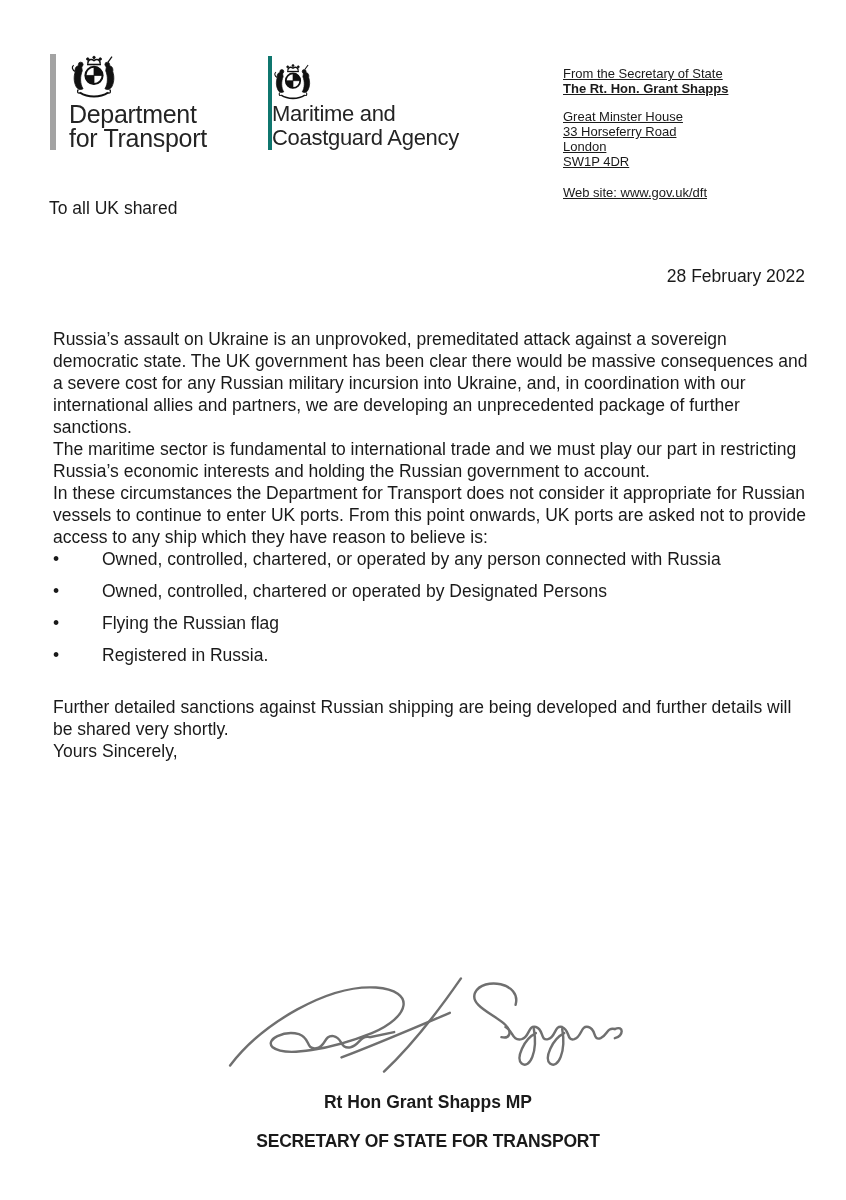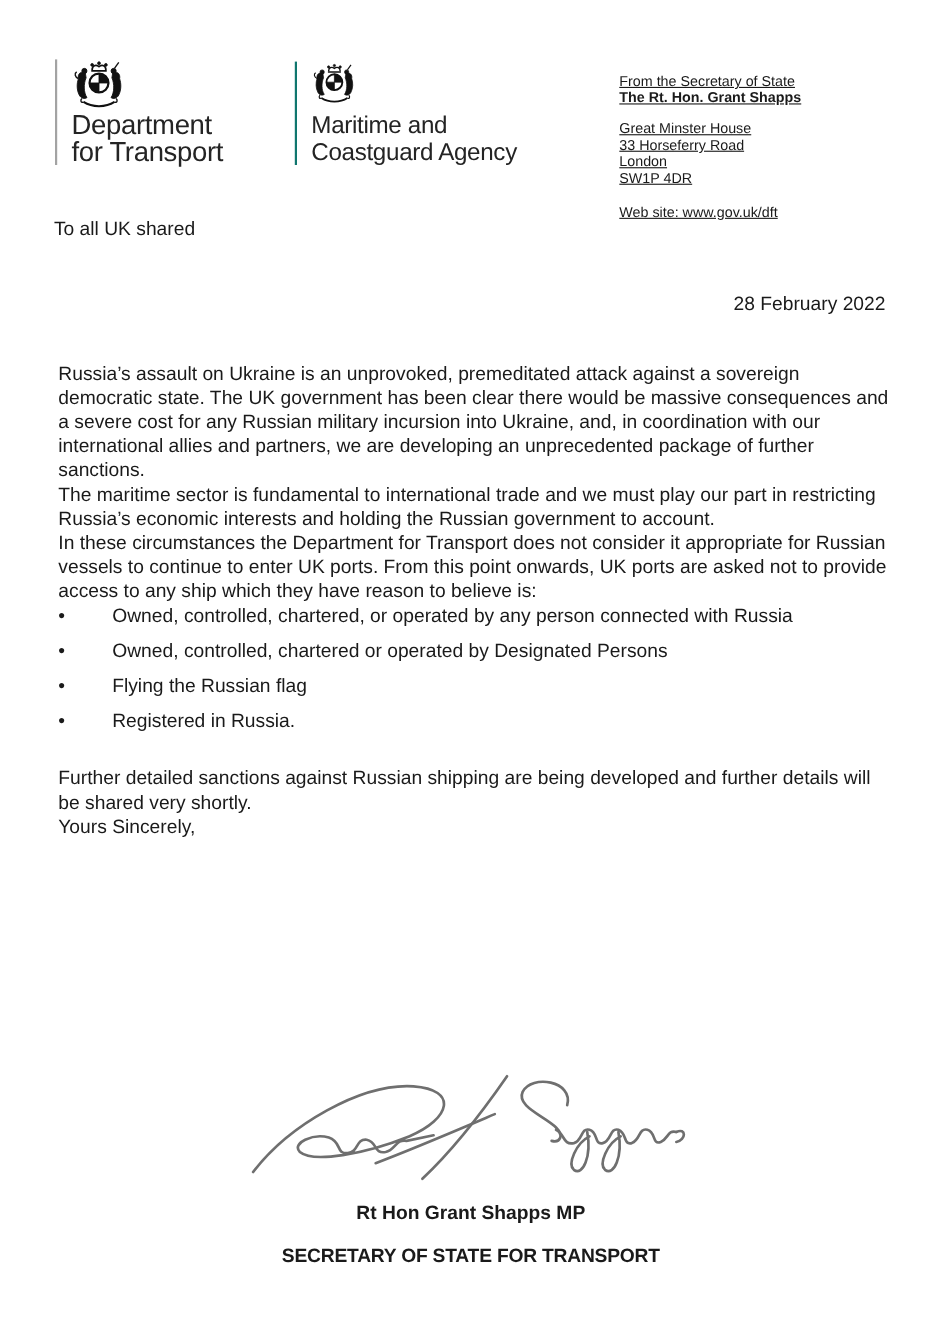--- a/index.html
+++ b/index.html
@@ -2,22 +2,22 @@
 <html><head>
 <meta charset="utf-8">
 <style>
   html,body{margin:0;padding:0;background:#ffffff;}
   .page{
     position:relative;width:846px;height:1200px;background:#ffffff;
     font-family:"Liberation Sans",sans-serif;color:#1a1a1a;overflow:hidden;
   }
   
   .logo-block{position:absolute;display:flex;flex-direction:column;justify-content:space-between;}
-  .logo-dft{left:50px;top:54px;height:96px;border-left:2px solid #a3a3a3;padding-left:13px;}
-  .logo-mca{left:268px;top:56px;height:94px;border-left:2px solid #0f766e;padding-left:13px;}
+  .logo-dft{left:50px;top:54px;height:96px;border-left:6px solid #a3a3a3;padding-left:13px;}
+  .logo-mca{left:268px;top:56px;height:94px;border-left:4px solid #0f766e;justify-content:flex-end;}
   .crest{display:block;}
   .crest-dft{width:50px;height:46px;}
   .crest-mca{width:42px;height:40px;}
   .wordmark{color:#242424;letter-spacing:-0.3px;}
   .wordmark-dft{font-size:25px;line-height:24px;}
   .wordmark-mca{font-size:22px;line-height:24px;}
   .from-block{position:absolute;left:563px;top:66px;font-size:13px;line-height:15px;text-decoration:underline;}
   .from-name{font-weight:bold;}
   .addr{margin-top:13px;}
   .website{margin-top:16px;}

